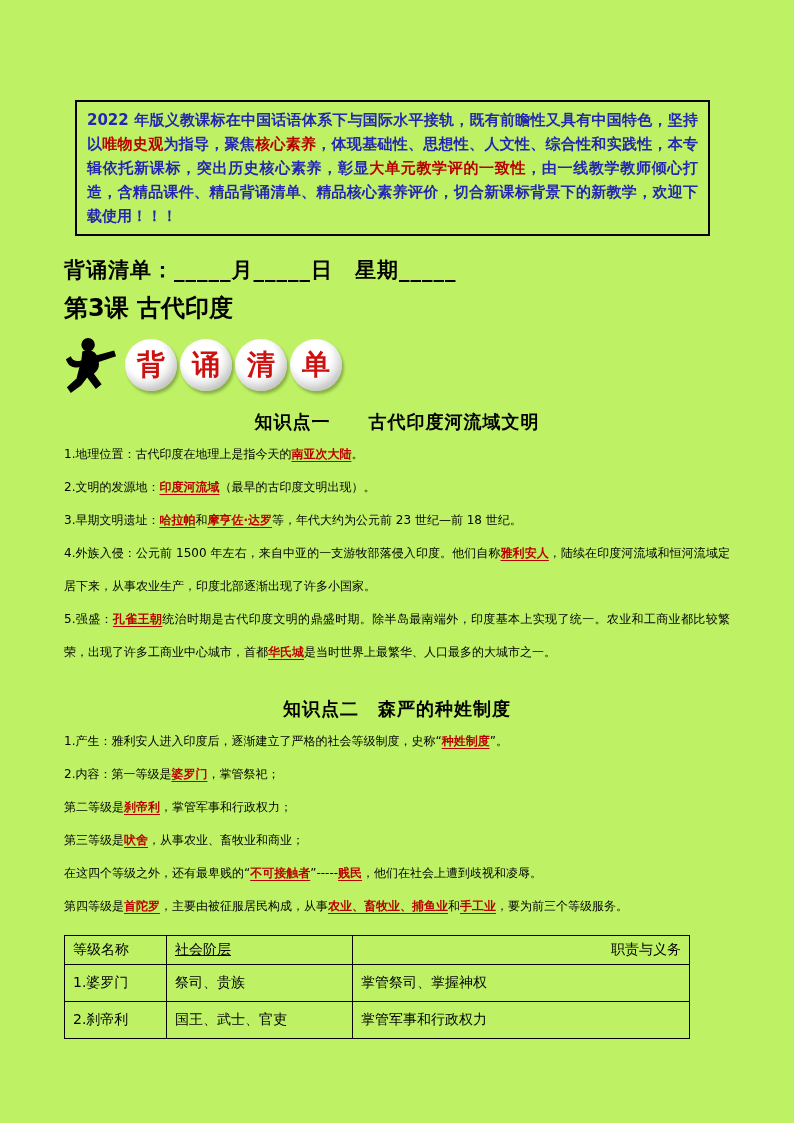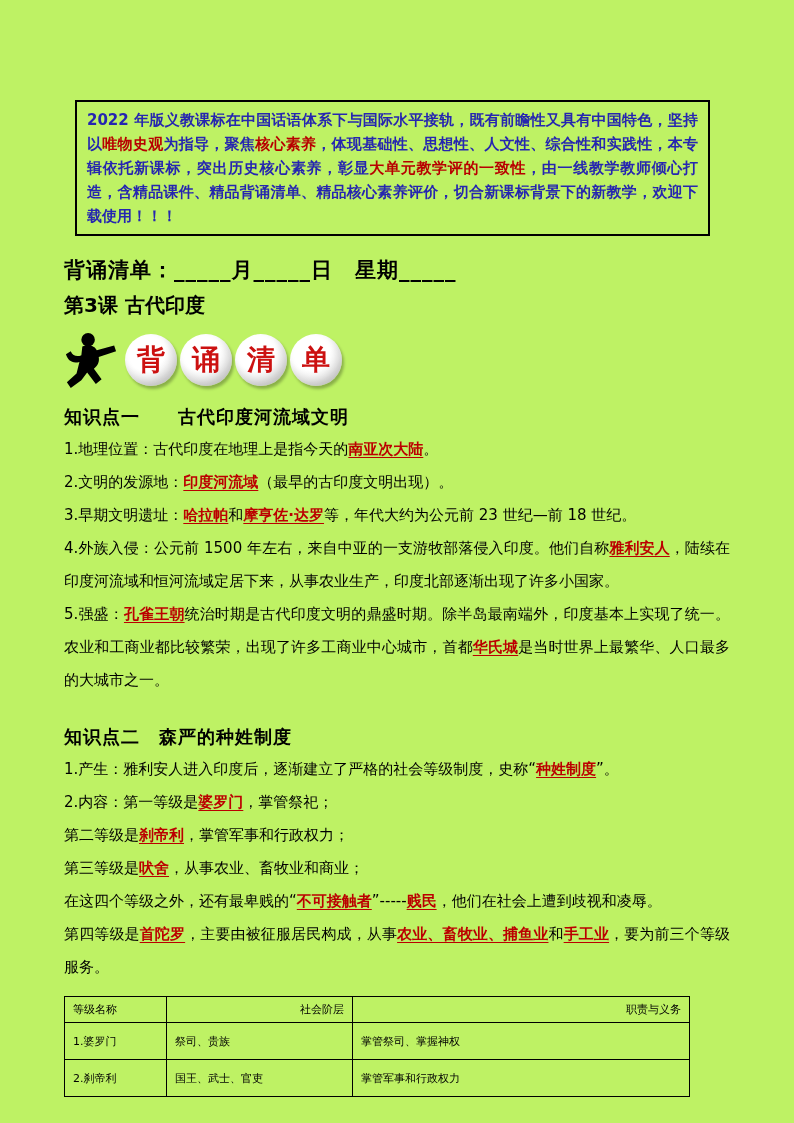--- a/index.html
+++ b/index.html
@@ -15,59 +15,59 @@
   .intro-box {
     margin:100px 0 0 11px; width:611px;
     border:2px solid #000; padding:6px 10px;
     font-size:15px; font-weight:bold; line-height:24px;
     text-align:justify; color:#2626b0;
   }
   .intro-box span.r { color:#b80000; }
 
   
   .date-line { margin-top:20px; font-size:21px; font-weight:bold; letter-spacing:1px; }
-  .course-title { margin-top:8px; font-size:20px; font-weight:bold; }
+  .course-title { margin-top:8px; font-size:24px; font-weight:bold; }
 
   
   .badge { margin-top:12px; display:flex; align-items:center; height:58px; }
   .badge .figure { width:54px; height:58px; flex:0 0 auto; }
   .spheres { display:flex; margin-left:4px; }
   .sphere {
     width:52px; height:52px; border-radius:50%;
     background:radial-gradient(circle at 38% 30%, #ffffff 42%, #f2f2f2 62%, #cfcfcf 90%, #b8b8b8 100%);
     box-shadow:2px 3px 3px rgba(0,0,0,0.28), inset -4px -6px 8px rgba(0,0,0,0.12);
     display:flex; align-items:center; justify-content:center;
     margin-left:3px;
   }
   .sphere span { color:#cc1111; font-size:28px; font-weight:bold; line-height:1; }
 
   
   .kp-heading {
-    margin-top:16px; text-align:left;
+    margin-top:16px; text-align:center;
     font-size:18px; font-weight:bold; letter-spacing:1px;
   }
   .kp-heading.second { margin-top:28px; }
   .kp-body { margin-top:4px; }
-  .kp-body p { margin:0; font-size:15px; line-height:33px; text-align:justify; }
+  .kp-body p { margin:0; font-size:12px; line-height:33px; text-align:justify; }
   .kp-body p span.r, .kp-body p span.hl {
     color:#bb0000; font-weight:bold;
     text-decoration:underline; text-decoration-thickness:1px; text-underline-offset:3px;
   }
 
   
   table.caste {
     margin-top:12px; border-collapse:collapse; table-layout:fixed;
-    font-size:11px;
+    font-size:14px;
   }
   table.caste th, table.caste td {
     border:1px solid #000; padding:5px 8px; font-weight:normal;
     overflow:hidden; white-space:nowrap;
   }
   table.caste th.c1 { width:85px;  text-align:left; }
-  table.caste th.c2 { width:169px; text-align:right; }
+  table.caste th.c2 { width:169px; text-align:left;text-decoration:underline; }
   table.caste th.c3 { width:320px; text-align:right; }
   table.caste td { text-align:left; height:26px; }
 </style>
 </head>
 <body>
 
 <div class="page">
   <div class="content">
 
     <div class="intro-box">

